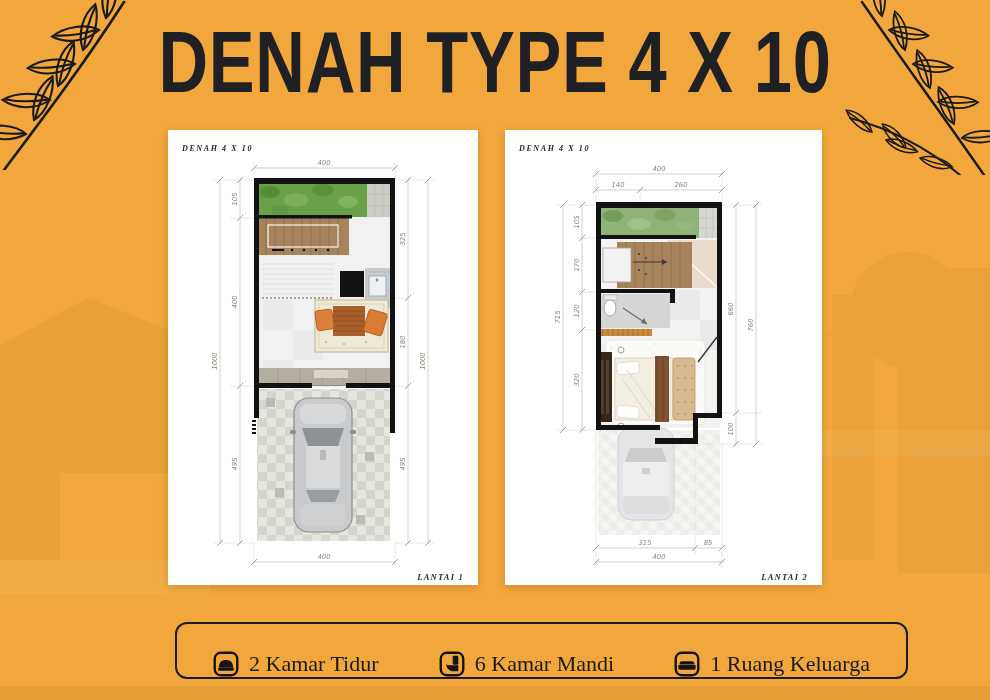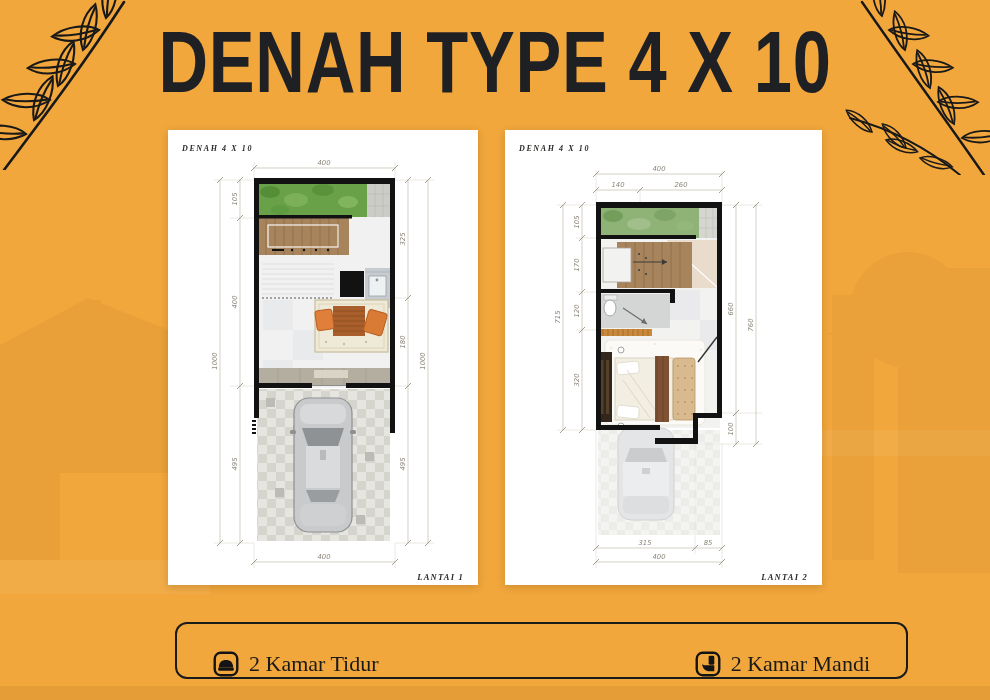--- a/index.html
+++ b/index.html
@@ -465,19 +465,27 @@
       </svg>
       <span>2 Kamar Tidur</span>
     </div>
 
     <div class="legend-item">
       <svg class="licon" viewBox="0 0 24 24">
         <rect x="1.6" y="1.6" width="20.8" height="20.8" rx="5.5" fill="none" stroke="#141414" stroke-width="2.2"></rect>
         <rect x="12.6" y="4.4" width="5.2" height="8.2" rx="1.2" fill="#141414"></rect>
         <path d="M6.6 11.2c0 4.6 2.8 7.4 7.2 7.4h4v-5.4h-8c-1.8 0-3.2-.8-3.2-2z" fill="#141414"></path>
       </svg>
-      <span>2 Kamar Mandi</span>
+      <span>6 Kamar Mandi</span>
     </div>
 
+    <div class="legend-item">
+      <svg class="licon" viewBox="0 0 24 24">
+        <rect x="1.6" y="1.6" width="20.8" height="20.8" rx="5.5" fill="none" stroke="#141414" stroke-width="2.2"></rect>
+        <path d="M5.2 11.6a2.2 2.2 0 0 1 2.2-2.2h9.2a2.2 2.2 0 0 1 2.2 2.2v.8H5.2z" fill="#141414"></path>
+        <path d="M4 13h16v3a1.2 1.2 0 0 1-1.2 1.2H5.2A1.2 1.2 0 0 1 4 16z" fill="#141414"></path>
+      </svg>
+      <span>1 Ruang Keluarga</span>
+    </div>
 
 
   </div>
 </div>
 
 </body></html>

